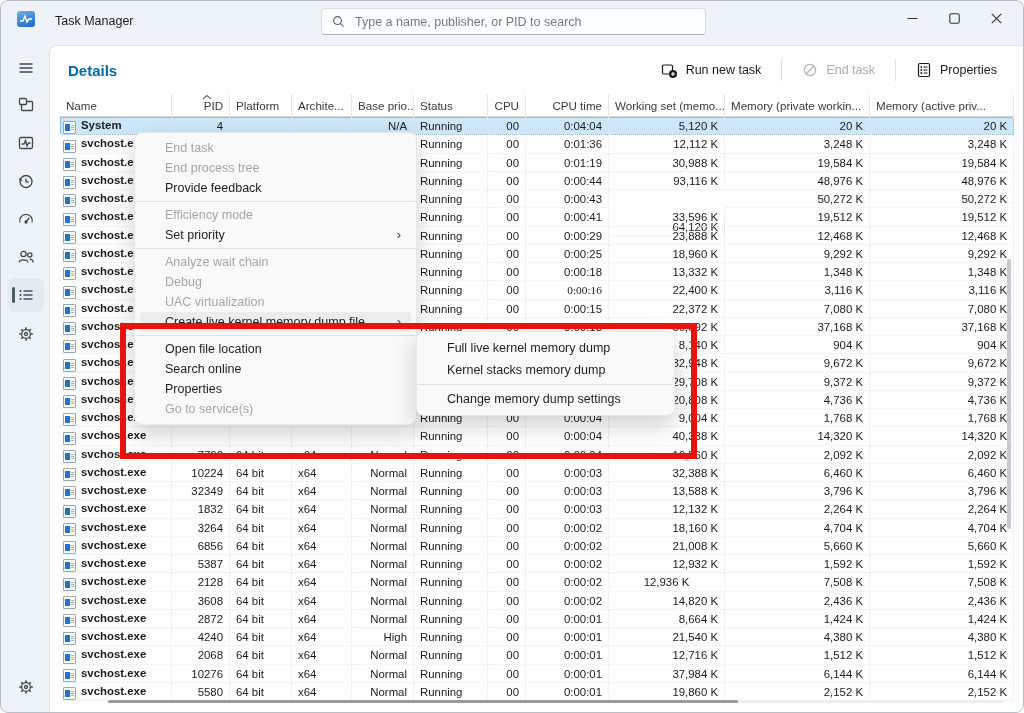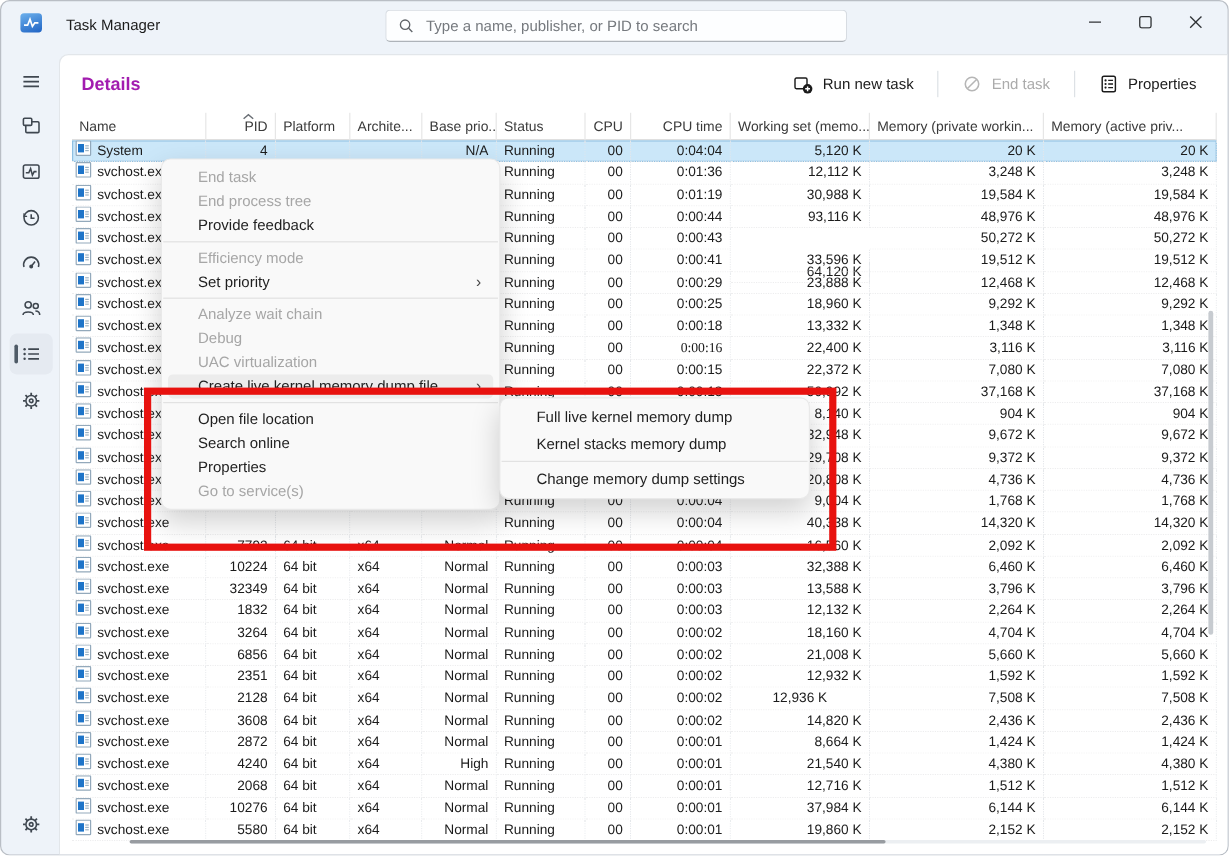--- a/index.html
+++ b/index.html
@@ -23,38 +23,38 @@
   
   .sidebar{position:absolute;left:0;top:44px;bottom:0;width:48px;}
   .side-item{position:absolute;left:7px;width:36px;height:34px;display:flex;align-items:center;justify-content:center;border-radius:6px;}
   .side-item.selected{background:#e5eaf1;}
   .side-accent{position:absolute;left:4px;width:3px;height:16px;border-radius:2px;background:#4e5a66;}
 
   
   .panel{position:absolute;left:48px;top:44px;right:0;bottom:0;background:#ffffff;
     border-top-left-radius:8px;border-top:1px solid #e2e6ea;border-left:1px solid #e2e6ea;}
   .panel-header{position:absolute;left:0;top:0;right:0;height:48px;display:flex;align-items:center;}
-  .page-title{font-size:15px;font-weight:700;color:#a21caf;margin-left:18px;}
+  .page-title{font-size:15px;font-weight:700;color:#0369a1;margin-left:18px;}
   .toolbar{position:absolute;right:14px;top:0;height:48px;display:flex;align-items:center;gap:2px;}
   .tb-btn{display:flex;align-items:center;gap:8px;font-size:12.5px;color:#1b1b1b;padding:6px 12px;border-radius:4px;}
   .tb-btn.disabled{color:#ababab;}
   .tb-divider{width:1px;height:22px;background:#dde1e5;margin:0 6px;}
 
   
   .table{position:absolute;left:10px;top:48px;width:954px;bottom:0;font-size:11.4px;color:#1b1b1b;}
   .thead{position:relative;display:flex;height:23px;border-bottom:1px solid #d8d8d8;}
   .th{height:23px;line-height:23px;padding:0 6px;color:#3a3a3a;font-size:11.6px;white-space:nowrap;overflow:hidden;border-right:1px solid #e6e6e6;}
   .sort-chevron{position:absolute;left:141px;top:0px;}
   .tbody{position:relative;}
   .tr{display:flex;height:18.25px;}
   .td{height:18.25px;line-height:18.25px;padding:0 6px;white-space:nowrap;overflow:hidden;
       border-right:1px dotted #e4e7ea;border-bottom:1px dotted #ededee;}
   .al-left{text-align:left;} .al-right{text-align:right;}
   .tr.selected{background:#cbe7f9;box-shadow:inset 0 0 0 1px #8fc0e2;}
-  .name-cell{display:flex;align-items:flex-start;gap:5px;padding-left:3px;}
+  .name-cell{display:flex;align-items:flex-end;gap:5px;padding-left:3px;font-weight:bold;}
   .proc-icon{flex:0 0 13px;width:13px;height:13px;position:relative;background:#fff;border:1px solid #93a9bb;border-radius:1px;}
   .proc-icon:before{content:"";position:absolute;left:1px;top:2px;width:5px;height:7px;background:#1e74c8;}
   .proc-icon:after{content:"";position:absolute;right:1px;top:3px;width:3px;height:1px;background:#9db2c2;box-shadow:0 2px 0 #9db2c2,0 4px 0 #9db2c2;}
 
   
   .vscroll{position:absolute;right:3px;top:165px;width:4px;height:270px;border-radius:2px;background:#c7cbd0;}
   .hscroll-track{position:absolute;left:58px;right:18px;bottom:9px;height:3px;background:#eceff2;border-radius:2px;}
   .hscroll-thumb{position:absolute;left:0;top:0;height:3px;width:630px;background:#989c a1;background:#989ca1;border-radius:2px;}
 
   
@@ -674,21 +674,21 @@
             <div class="td al-right" style="width: 83px;">0:00:02</div>
             <div class="td al-right" style="width: 116px;">21,008 K</div>
             <div class="td al-right" style="width: 145px;">5,660 K</div>
             <div class="td al-right" style="width: 144px;">5,660 K</div>
           </div>
           <div class="tr">
             <div class="td al-left name-cell" style="width: 112px;">
               <span class="proc-icon"></span>
               <span>svchost.exe</span>
             </div>
-            <div class="td al-right" style="width: 58px;">2351</div>
+            <div class="td al-right" style="width: 58px;">5387</div>
             <div class="td al-left" style="width: 62px;">64 bit</div>
             <div class="td al-left" style="width: 60px;">x64</div>
             <div class="td al-right" style="width: 62px;">Normal</div>
             <div class="td al-left" style="width: 74px;">Running</div>
             <div class="td al-right" style="width: 38px;">00</div>
             <div class="td al-right" style="width: 83px;">0:00:02</div>
             <div class="td al-right" style="width: 116px;">12,932 K</div>
             <div class="td al-right" style="width: 145px;">1,592 K</div>
             <div class="td al-right" style="width: 144px;">1,592 K</div>
           </div>

